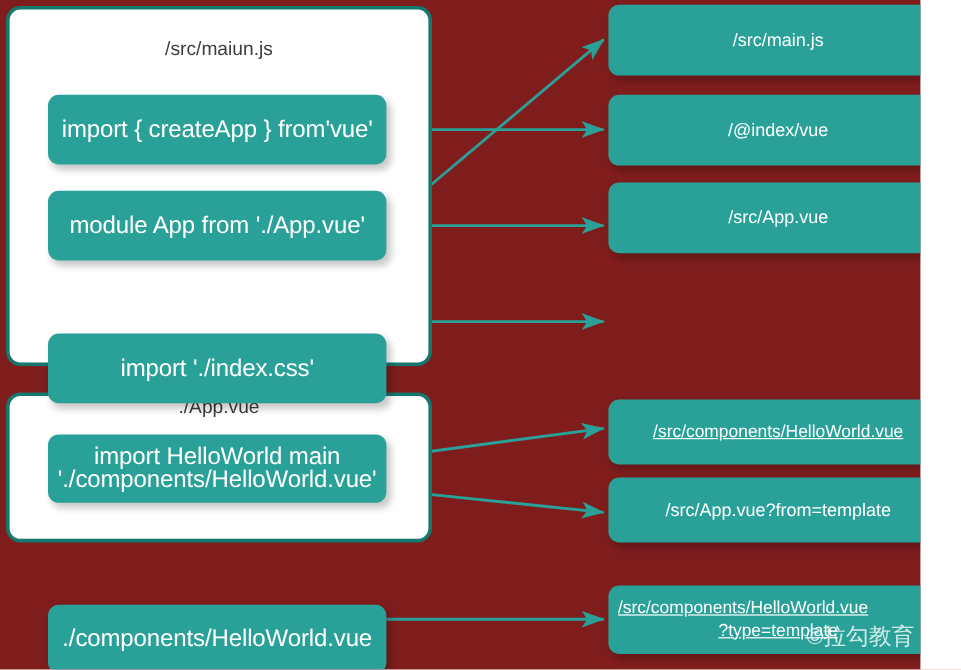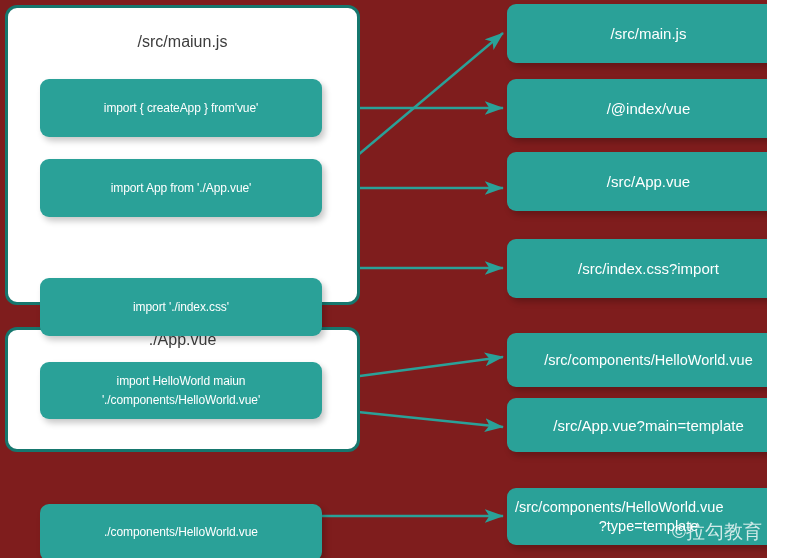--- a/index.html
+++ b/index.html
@@ -57,22 +57,22 @@
     align-items: center;
     justify-content: center;
     text-align: center;
     font-size: 15px;
     line-height: 19px;
     padding: 16px 8px;
     box-shadow: 3px 4px 6px rgba(0,0,0,0.22);
     z-index: 3;
     white-space: pre-line;
   }
-  .node.small { font-size: 14.5px; }
-  .node.tight { font-size: 12px; letter-spacing: -0.1px; }
+  .node.small { font-size: 14.5px; text-decoration: underline; }
+  .node.tight { font-size: 20px; letter-spacing: -0.1px; }
   .node-right-2l {
     flex-direction: column;
     justify-content: center;
     align-items: stretch;
   }
   .node-right-2l .ln1 { text-align: left; }
   .node-right-2l .ln2 { text-align: center; }
 
   
   .watermark {
@@ -110,40 +110,39 @@
   <div class="group-box" style="left:5px; top:5px; width:355px; height:300px;">
     <div class="group-title" style="top:24px;">/src/maiun.js</div>
   </div>
 
   <div class="group-box" style="left:5px; top:327px; width:355px; height:125px;">
     <div class="group-title" style="top:0;">./App.vue</div>
   </div>
 
   <div class="node tight" style="left:40px; top:79px; width:282px; height:58px;">import { createApp } from'vue'</div>
 
-  <div class="node tight" style="left:40px; top:159px; width:282px; height:58px;">import App from './App.vue'</div>
+  <div class="node tight" style="left:40px; top:159px; width:282px; height:58px;">module App from './App.vue'</div>
 
   <div class="node tight" style="left:40px; top:239px; width:282px; height:58px;margin-top:39px;">import './index.css'</div>
 
-  <div class="node tight" style="left:40px; top:362px; width:282px; height:57px;">import HelloWorld  maiun
+  <div class="node tight" style="left:40px; top:362px; width:282px; height:57px;">import HelloWorld  main
 './components/HelloWorld.vue'</div>
 
   <div class="node tight" style="left:40px; top:504px; width:282px; height:57px;">./components/HelloWorld.vue</div>
 
   <div class="node" style="left:507px; top:4px; width:283px; height:59px;">/src/main.js</div>
 
   <div class="node" style="left:507px; top:79px; width:283px; height:59px;">/@index/vue</div>
 
   <div class="node" style="left:507px; top:152px; width:283px; height:59px;">/src/App.vue</div>
 
-  <div class="node" style="left:507px; top:239px; width:283px; height:59px;">/src/index.css?import</div>
 
   <div class="node small" style="left:507px; top:333px; width:283px; height:54px;">/src/components/HelloWorld.vue</div>
 
-  <div class="node" style="left:507px; top:398px; width:283px; height:54px;">/src/App.vue?main=template</div>
+  <div class="node" style="left:507px; top:398px; width:283px; height:54px;">/src/App.vue?from=template</div>
 
   <div class="node small node-right-2l" style="left:507px; top:488px; width:283px; height:57px;">
     <span class="ln1">/src/components/HelloWorld.vue</span>
     <span class="ln2">?type=template</span>
   </div>
 
   <div class="watermark" style="left:672px; top:521px;">©拉勾教育</div>
 
 </div>
 

